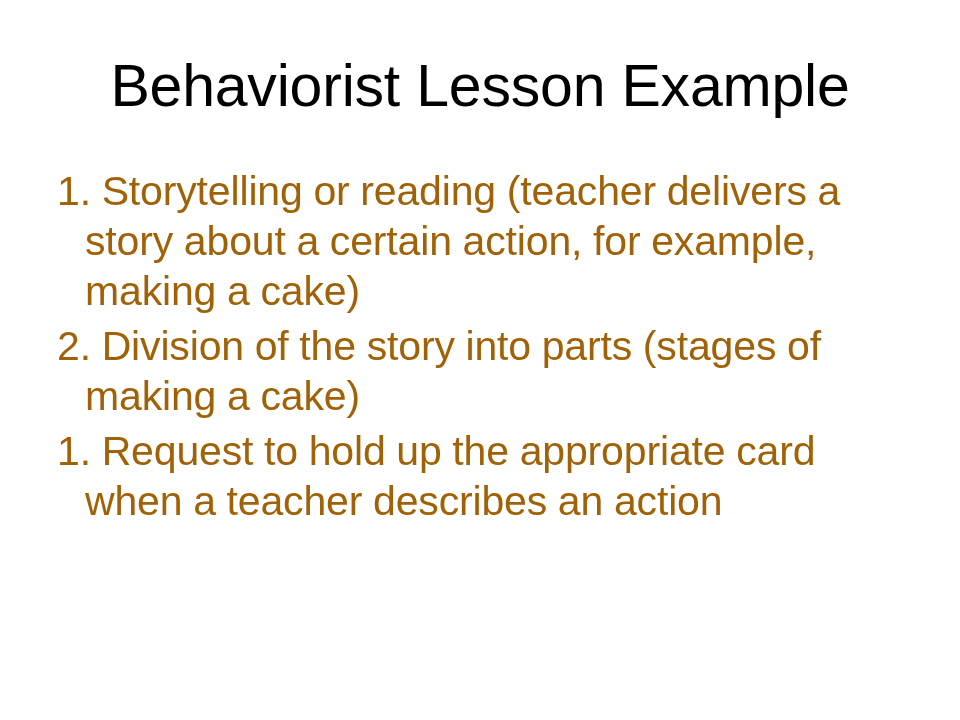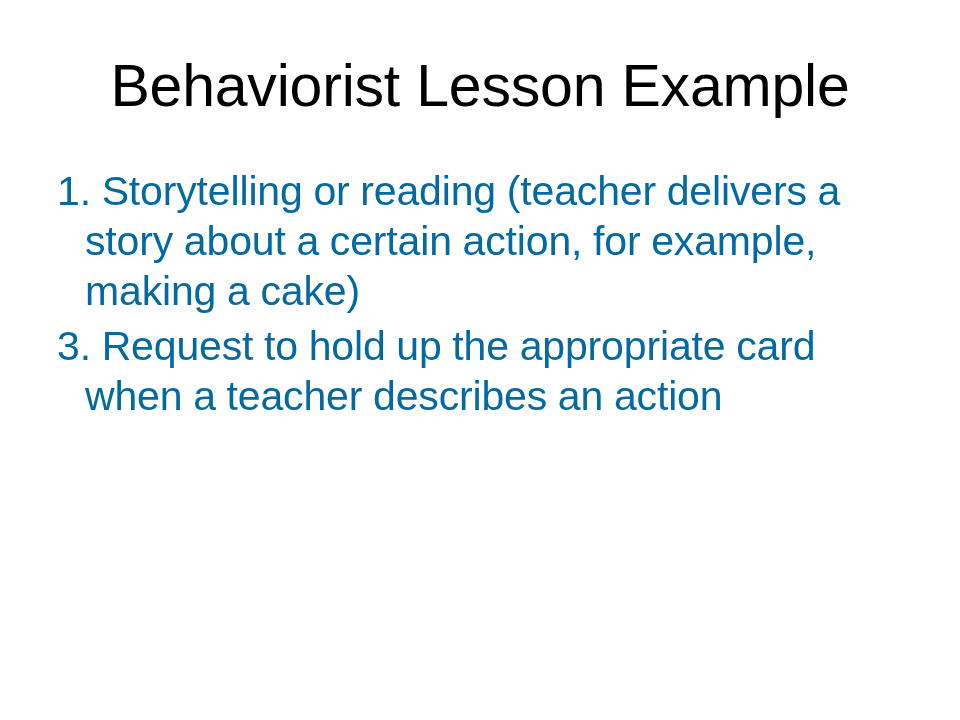--- a/index.html
+++ b/index.html
@@ -35,21 +35,21 @@
   #slide-body {
     position: absolute;
     left: 57px;
     top: 166px;
     width: 845px;
   }
   .bullet-item {
     font-size: 41px;
     line-height: 50px;
     font-weight: 400;
-    color: #0369a1;
+    color: #a16207;
     padding-left: 28px;
     text-indent: -28px;
     margin: 0 0 5px 0;
     letter-spacing: -0.15px;
     word-spacing: -0.5px;
   }
   .bullet-item:last-child {
     margin-bottom: 0;
   }
 </style>
@@ -57,19 +57,20 @@
 <body>
 
 <div id="slide">
 
   <div id="slide-title">Behaviorist Lesson Example</div>
 
   <div id="slide-body">
 
     <p class="bullet-item">1. Storytelling or reading (teacher delivers a story about a certain action, for example, making a cake)</p>
 
+    <p class="bullet-item">2. Division of the story into parts (stages of making a cake)</p>
 
 
-    <p class="bullet-item">3. Request to hold up the appropriate card when a teacher describes an action</p>
+    <p class="bullet-item">1. Request to hold up the appropriate card when a teacher describes an action</p>
 
   </div>
 
 </div>
 
 </body></html>

